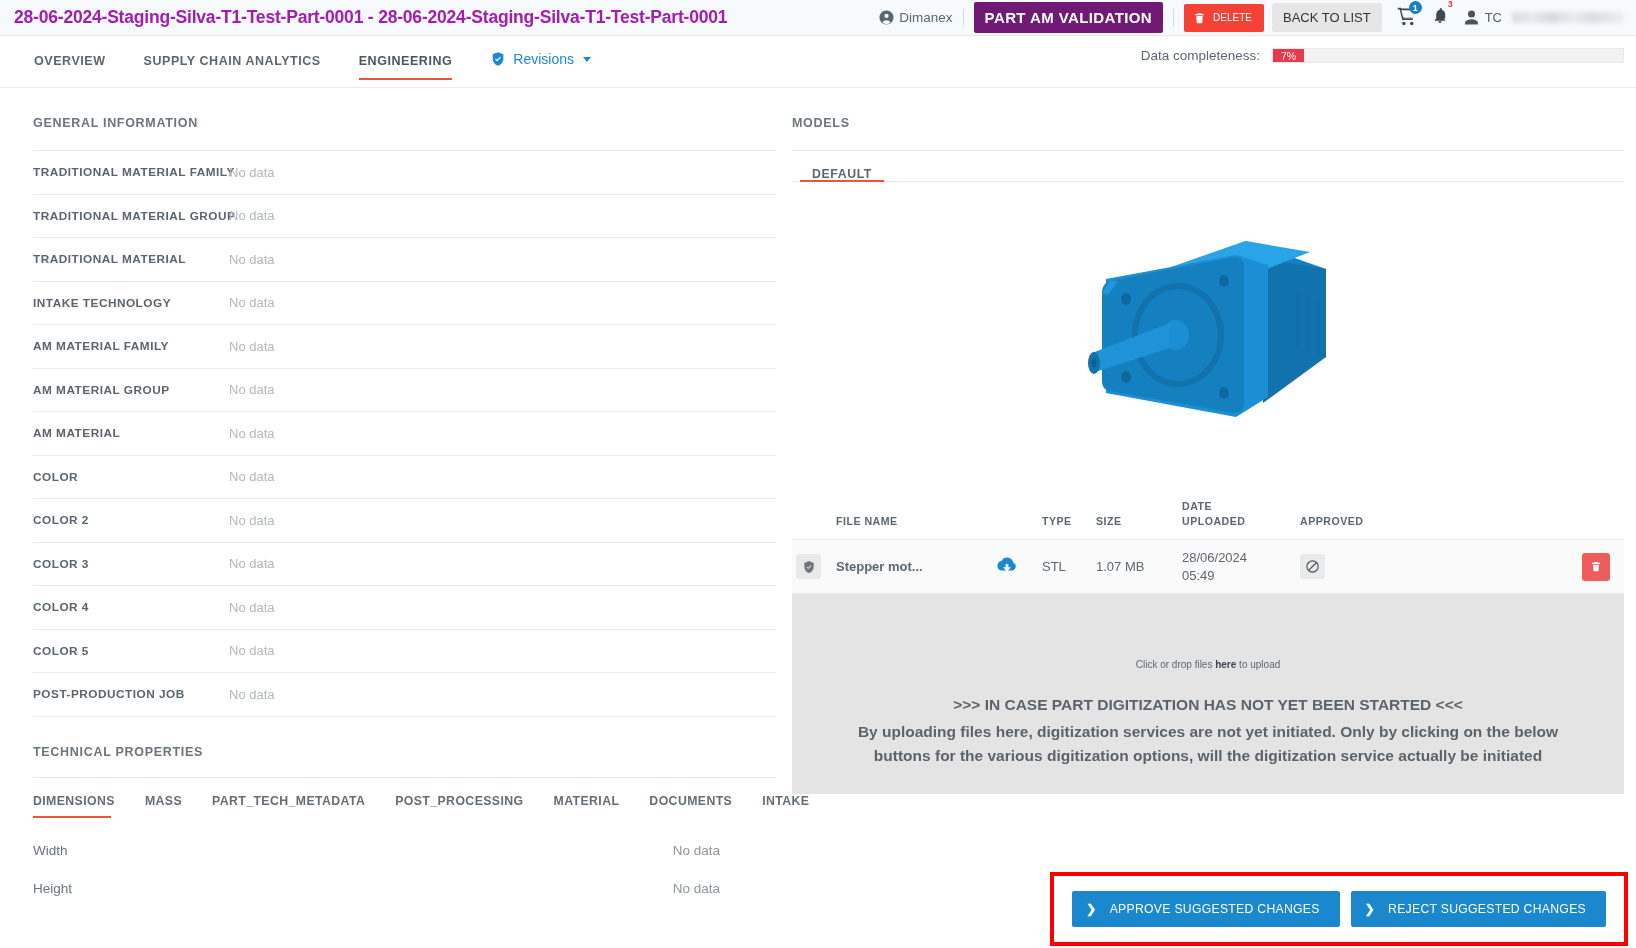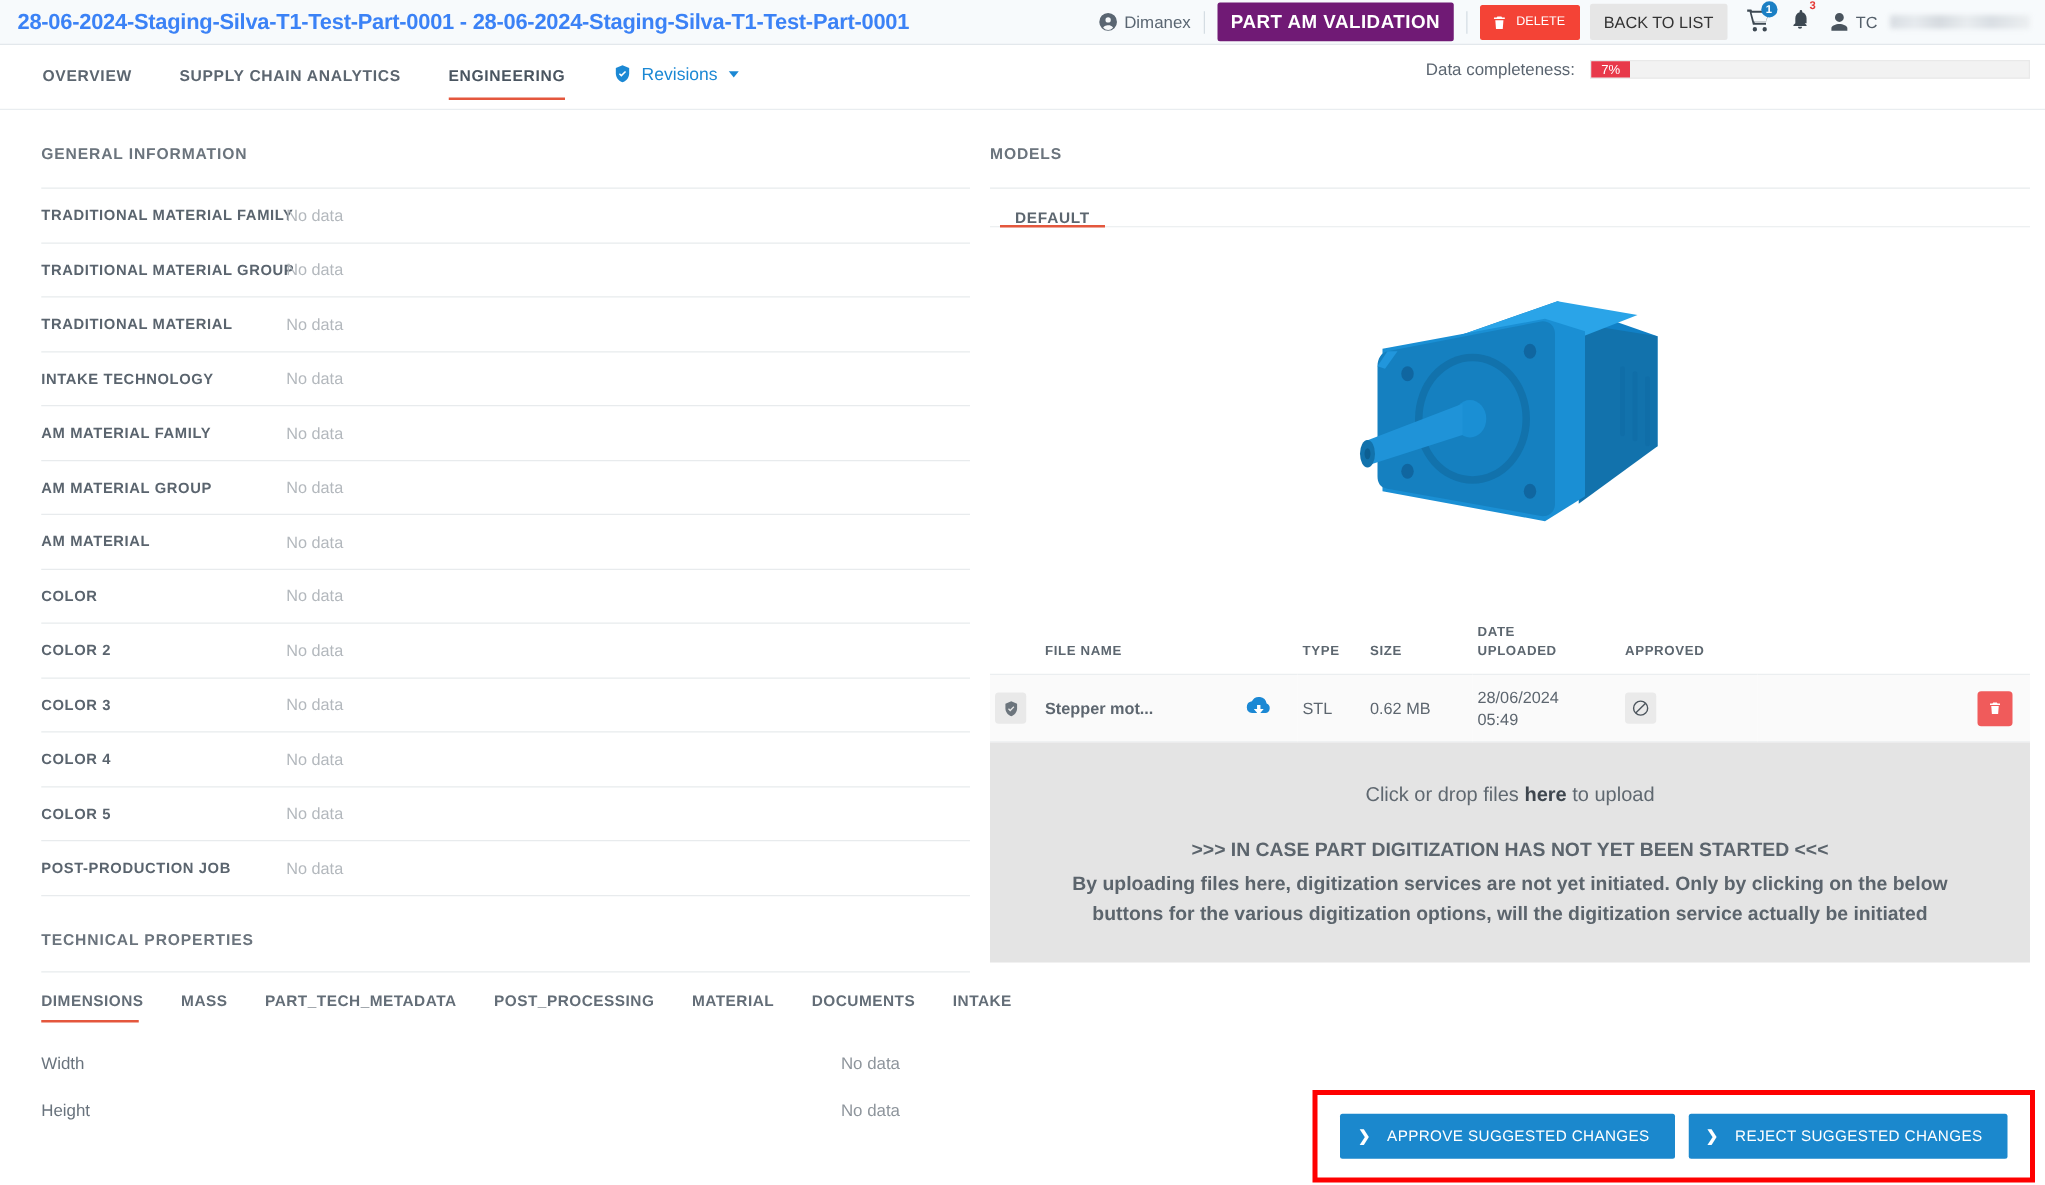--- a/index.html
+++ b/index.html
@@ -17,21 +17,21 @@
     background: #f7fafc;
     border-bottom: 1px solid #e3e8ec;
     display: flex;
     align-items: center;
     padding: 0 12px 0 14px;
     position: relative;
   }
   .page-title {
     font-size: 17.5px;
     font-weight: bold;
-    color: #3b82f6;
+    color: #a21caf;
     letter-spacing: -0.2px;
     white-space: nowrap;
   }
   .topbar-right {
     margin-left: auto;
     display: flex;
     align-items: center;
     gap: 0px;
     height: 100%;
   }
@@ -197,21 +197,21 @@
     width: 28px; height: 28px; background: #f05b5b; border-radius: 3px; border: none;
     display: flex; align-items: center; justify-content: center; cursor: pointer;
   }
 
   
   .dropzone {
     background: #e4e4e4; margin-top: 0px;
     padding: 34px 28px 26px 28px; text-align: center;
     cursor: pointer;
   }
-  .dz-line1 { font-size: 16px; color: #5f6870; margin-bottom: 26px; }
+  .dz-line1 { font-size: 10px; color: #5f6870; margin-bottom: 26px; margin-top: 31px; }
   .dz-line1 b { color: #3e464e; }
   .dz-warn-title {
     font-size: 15.5px; font-weight: bold; color: #5b646c; margin-bottom: 6px;
   }
   .dz-warn-body {
     font-size: 15.5px; font-weight: bold; color: #5b646c; line-height: 1.55;
     max-width: 710px; margin: 0 auto;
   }
 
   
@@ -473,21 +473,21 @@
           <td class="file-name">Stepper mot...</td>
           <td>
             <span class="icon-wrap">
               <svg width="22" height="18" viewBox="0 0 24 20" fill="#1b88d4">
                 <path d="M19 7.5a7 7 0 00-13.1-2A5.3 5.3 0 006 16h12.4A4.5 4.5 0 0019 7.5z"></path>
                 <path d="M12 17.5l4.4-5h-2.9v-3.6h-3v3.6H7.6l4.4 5z" fill="#ffffff"></path>
               </svg>
             </span>
           </td>
           <td>STL</td>
-          <td>0.62 MB</td>
+          <td>1.07 MB</td>
           <td>
             <div>28/06/2024</div>
             <div style="margin-top:3px;">05:49</div>
           </td>
           <td>
             <div class="chip-approved">
               <svg width="15" height="15" viewBox="0 0 24 24" fill="none" stroke="#4b545c" stroke-width="1.8">
                 <circle cx="12" cy="12" r="9"></circle>
                 <line x1="6" y1="18" x2="18" y2="6"></line>
               </svg>

